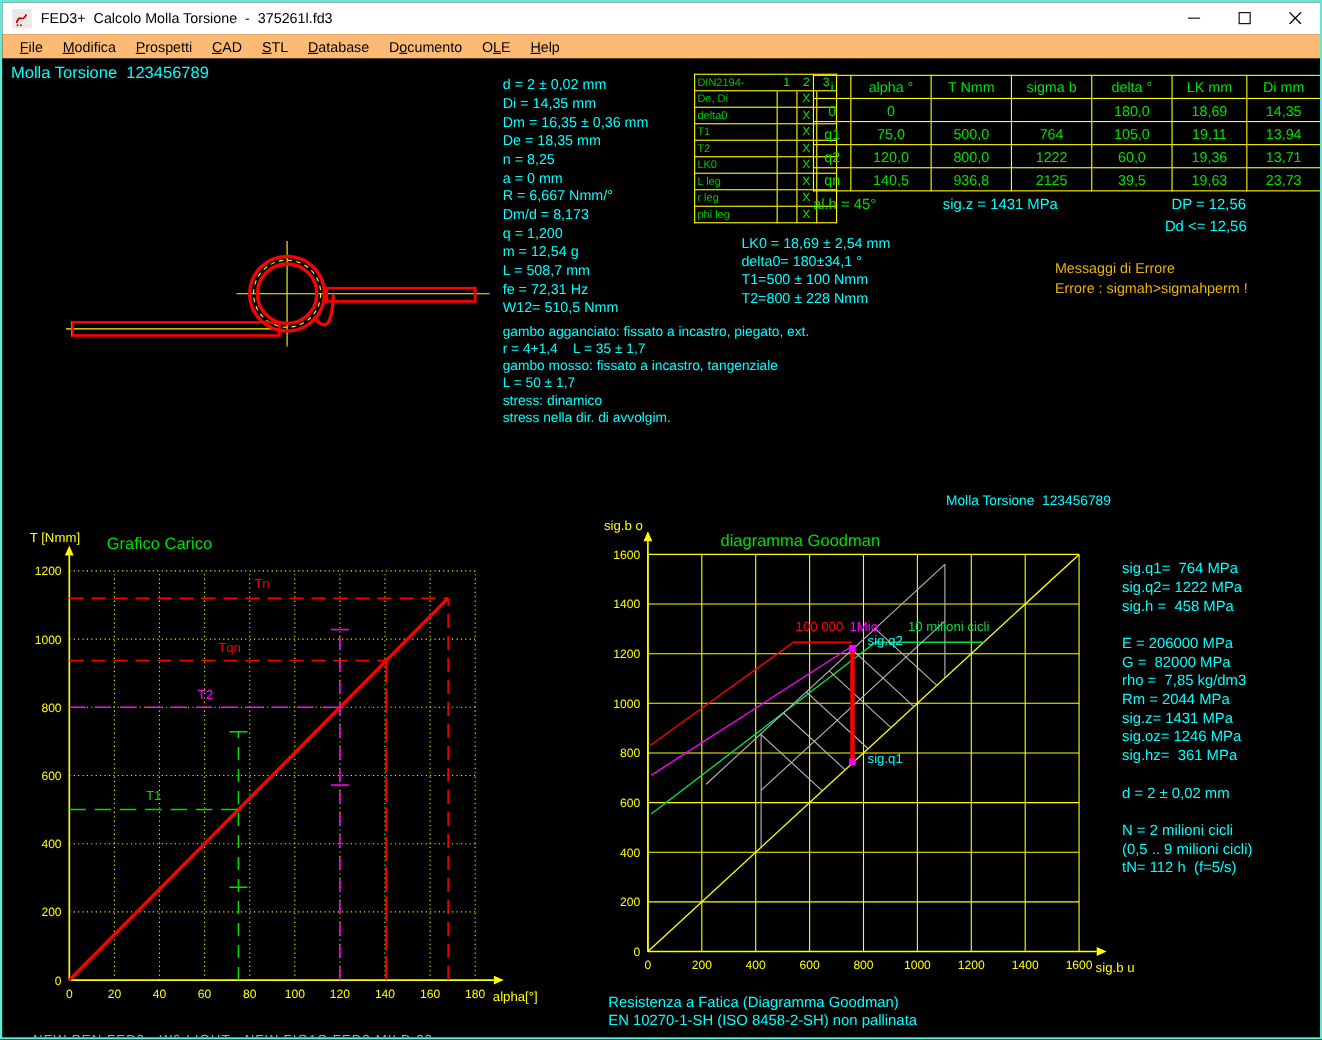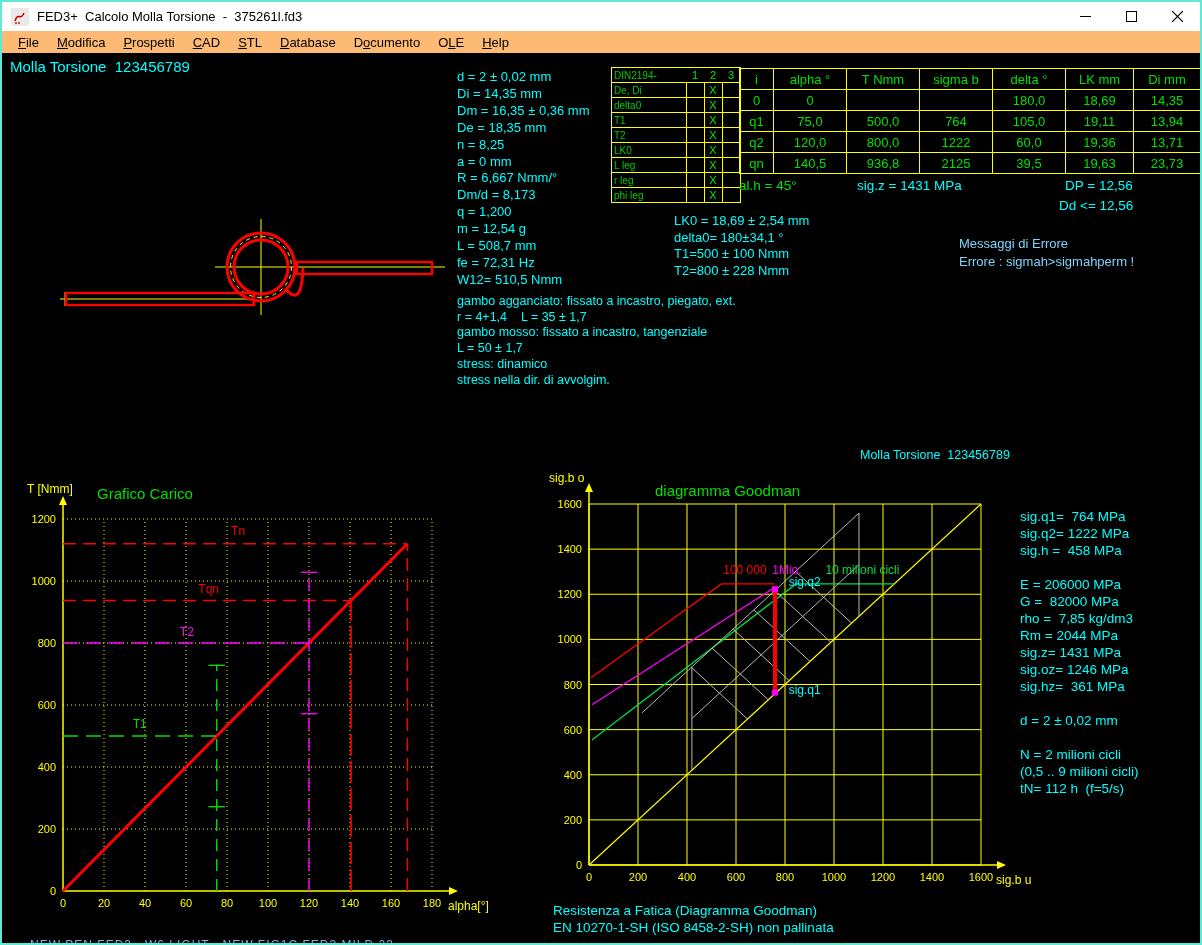--- a/index.html
+++ b/index.html
@@ -10,21 +10,21 @@
   .title-text{margin-left:8px;font-size:13px;color:#000;white-space:pre;flex:1;}
   .win-controls{display:flex;height:29px;}
   .wbtn{width:46px;height:29px;display:flex;align-items:center;justify-content:center;cursor:default;}
   .glyph-min{width:11px;border-bottom:1px solid #000;display:inline-block;}
   .glyph-max{width:9px;height:9px;border:1px solid #000;display:inline-block;}
   .menubar{height:22px;background:#fdba74;display:flex;align-items:center;padding-left:7px;}
   .menu-item{font-size:13px;color:#000;padding:2px 9px;white-space:pre;}
   .menu-item u{text-decoration:underline;}
   .abs{position:absolute;white-space:pre;}
   .cyan{color:#00ffff;}
-  .magenta{color:#7dd3fc;}
+  .magenta{color:#eab308;}
   .greentxt{color:#00e000;}
   .list-block div{white-space:pre;}
   .tbl{position:absolute;border-collapse:collapse;table-layout:fixed;}
   .tbl td{border:1px solid #ffff00;color:#00e000;font-weight:normal;overflow:hidden;}
   #res-table td{font-size:13px;text-align:center;height:20px;padding:0 2px;}
   #din-table td{font-size:10px;height:14px;padding:0 2px;color:#00cc00;}
   #din-table td.mark{text-align:center;color:#00ee00;font-size:11px;}
   #gfx{position:absolute;left:0;top:0;pointer-events:none;}
   #gfx text{font-family:"Liberation Sans",sans-serif;}
   #status-clip{position:absolute;left:28px;top:936px;color:#7fb2e5;font-size:12px;letter-spacing:1px;white-space:pre;}
@@ -209,21 +209,21 @@
         <text x="653" y="494" fill="#00e000" font-size="15" text-anchor="start">diagramma Goodman</text>
         <text x="547" y="480" fill="#ffff00" font-size="12" text-anchor="start">sig.b o</text>
         <text x="994" y="882" fill="#ffff00" font-size="12" text-anchor="start">sig.b u</text>
       </g>
     </svg>
 
   <div class="abs cyan" style="left:8px;top:56px;font-size:15px;">Molla Torsione  123456789</div>
 
   <div class="abs cyan list-block" style="left:455px;top:67px;font-size:13px;line-height:16.9px;"><div>d = 2 ± 0,02 mm</div><div>Di = 14,35 mm</div><div>Dm = 16,35 ± 0,36 mm</div><div>De = 18,35 mm</div><div>n = 8,25</div><div>a = 0 mm</div><div>R = 6,667 Nmm/°</div><div>Dm/d = 8,173</div><div>q = 1,200</div><div>m = 12,54 g</div><div>L = 508,7 mm</div><div>fe = 72,31 Hz</div><div>W12= 510,5 Nmm</div></div>
 
-  <table id="din-table" class="tbl" style="left:609px;top:65px;width:114px;border-radius:24px;">
+  <table id="din-table" class="tbl" style="left:629px;top:65px;width:114px;border-radius:24px;">
       <tbody>
         <tr>
           <td style="width: 70px; border-right: none;">DIN2194-</td>
           <td class="mark" style="width: 14px; border-left: none; border-right: none;">1</td>
           <td class="mark" style="width: 14px; border-left: none; border-right: none;">2</td>
           <td class="mark" style="width: 14px; border-left: none;">3</td>
         </tr>
         <tr>
           <td>De, Di</td>
           <td class="mark"></td>

